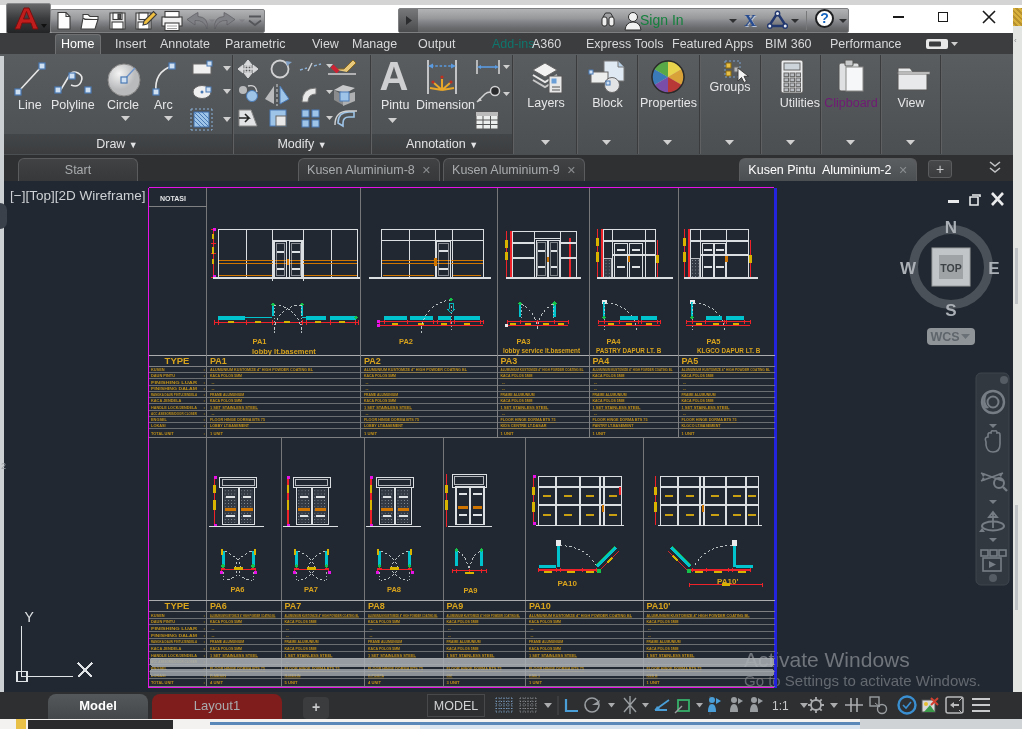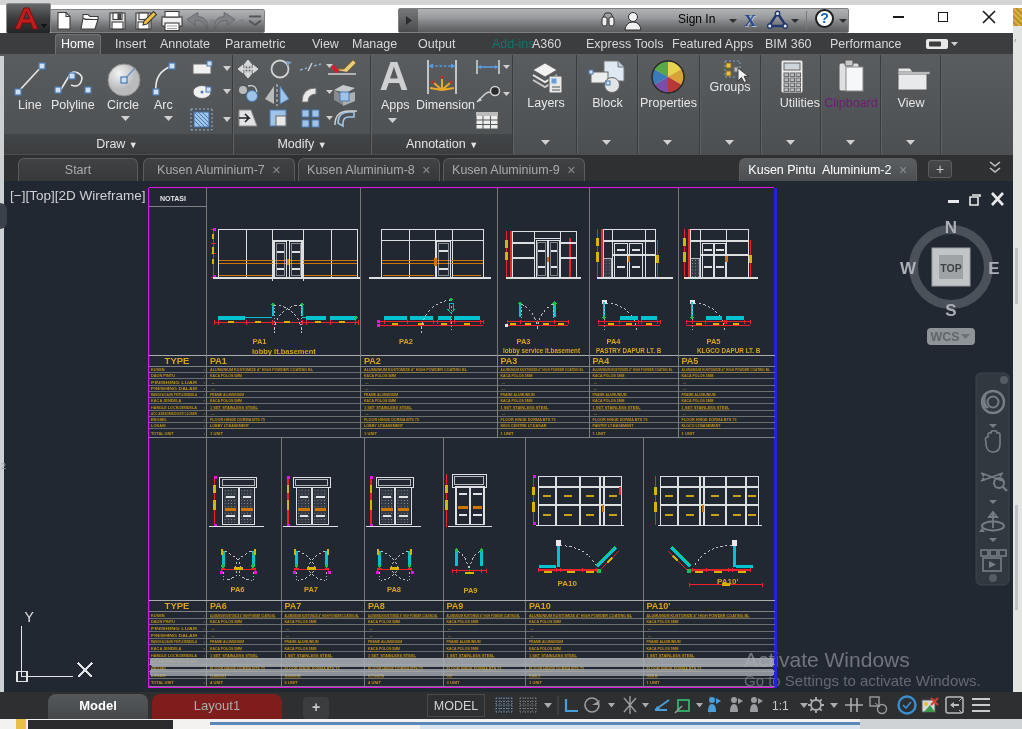--- a/index.html
+++ b/index.html
@@ -63,21 +63,21 @@
 <g fill="#efefef" stroke="#2d2d2d" stroke-width="1">
 <rect x="3" y="7" width="5" height="9" rx="2"></rect>
         <rect x="10" y="7" width="5" height="9" rx="2"></rect>
 <path d="M4 7 l2.5 -4 h5 l2.5 4" fill="none"></path>
       </g>
     </svg>
 <svg class="abs" style="left:622px;top:9px" width="22" height="23" viewBox="0 0 22 23">
 <circle cx="11" cy="8" r="4.5" fill="#f2f2f2" stroke="#2d2d2d"></circle>
 <path d="M3 21 q1 -8 8 -8 q7 0 8 8 z" fill="#f2f2f2" stroke="#2d2d2d"></path>
     </svg>
-<div class="abs" style="left:678px;top:12px;color:#000000;font-size:12px">Sign In</div>
+<div class="abs" style="left:640px;top:12px;color:#15803d;font-size:14px">Sign In</div>
 <svg class="abs" style="left:728px;top:18px" width="10" height="6">
       <path d="M1 1 l8 0 l-4 4 z" fill="#2e2f30"></path>
     </svg>
 <div class="abs" style="left:744px;top:11px;width:18px;height:18px;color:#274b8f;font-weight:bold;font-size:17px;font-family:'Liberation Serif',serif;text-shadow:1px 1px 0 #b8c4da">X</div>
 <svg class="abs" style="left:767px;top:10px" width="21" height="20" viewBox="0 0 21 20">
 <path d="M10.5 3 L19 16 L2 16 Z" fill="none" stroke="#22386e" stroke-width="2.4" stroke-linejoin="round"></path>
 <circle cx="10.5" cy="3.5" r="2.2" fill="#e8ecf2" stroke="#22386e" stroke-width="1.4"></circle>
 <circle cx="2.8" cy="16" r="2.2" fill="#e8ecf2" stroke="#22386e" stroke-width="1.4"></circle>
 <circle cx="18.2" cy="16" r="2.2" fill="#e8ecf2" stroke="#22386e" stroke-width="1.4"></circle>
     </svg>
@@ -222,21 +222,21 @@
           <rect x="12" y="12" width="7" height="7"></rect>
         </g>
 <path d="M102 14 q0 -11 11 -11 l5 0 l0 5 l-5 0 q-6 0 -6 6 l0 3 z" fill="none" stroke="#9ec4e8" stroke-width="1.6" transform="translate(0,1)"></path>
 <path d="M99 17 q0 -14 14 -14 l8 0" fill="none" stroke="#d0d1d2" stroke-width="1.4"></path>
 </g>
 <path d="M86 8 h7 l-3.5 4 z" fill="#cfcfcf" transform="translate(4,-2)"></path>
 <path d="M86 34 h7 l-3.5 4 z" fill="#cfcfcf" transform="translate(4,-2)"></path>
 <path d="M86 60 h7 l-3.5 4 z" fill="#cfcfcf" transform="translate(4,-2)"></path>
 </svg>
 <div class="abs" style="left:377px;top:56px;width:34px;height:40px;color:#cfd0d1;font-size:40px;line-height:40px;font-weight:bold;text-align:center">A</div>
-<div class="abs" style="left:381px;top:98px;color:#e6e7e8;font-size:12.5px">Apps</div>
+<div class="abs" style="left:381px;top:98px;color:#e6e7e8;font-size:12.5px">Pintu</div>
 <svg class="abs" style="left:388px;top:118px" width="9" height="6">
       <path d="M0 0 h9 l-4.5 5 z" fill="#d0d0d0"></path>
     </svg>
 <svg class="abs" style="left:424px;top:58px" width="36" height="38" viewBox="0 0 36 38">
 <path d="M4 2 v34 M32 2 v34" stroke="#cfd0d1" stroke-width="1.8"></path>
 <path d="M7 8 h22" stroke="#5a9ae0" stroke-width="1.4" stroke-dasharray="2.5 1.8"></path>
 <path d="M4 8 l5 -2.5 v5 z M32 8 l-5 -2.5 v5 z" fill="#5a9ae0"></path>
 <g stroke="#e8a82a" stroke-width="2">
         <path d="M18 32 l0 -11 M18 32 l-8 -7 M18 32 l8 -7 M18 32 l-12 -2 M18 32 l12 -2"></path>
       </g>
@@ -358,21 +358,20 @@
         <path d="M1 1 h15 v16 h-15 z" fill="none" stroke="#7aa0cc" stroke-dasharray="2 2"></path>
         <path d="M14 8 l0 13 l3.5 -3.5 l2.5 5 l2.5 -1.2 l-2.5 -5 l4.5 0 z" fill="#f4f4f4" stroke="#333" stroke-width="0.9"></path>
       </g>
     </svg>
 <div class="abs" style="left:701px;top:80px;width:58px;text-align:center;color:#e6e7e8;font-size:12.5px">Groups</div>
 <svg class="abs" style="left:725px;top:140px" width="9" height="6">
       <path d="M0 0 h9 l-4.5 5 z" fill="#d0d0d0"></path>
     </svg>
 <div class="abs" style="left:0;top:155px;width:1013px;height:26px;background:#2f3032"></div>
 <div class="abs" style="left:18px;top:158px;width:120px;height:23px;background:linear-gradient(#404244,#373839);border:1px solid #5a5c5e;border-bottom:none;border-radius:6px 6px 0 0;color:#a9acae;font-size:12.5px;line-height:22px;text-align:center">Start</div>
-<div class="abs" style="left:143px;top:158px;width:152px;height:23px;background:linear-gradient(#404244,#373839);border:1px solid #5a5c5e;border-bottom:none;border-radius:6px 6px 0 0;color:#a9acae;font-size:12.5px;line-height:22px;text-align:center">Kusen Aluminium-7&nbsp;&nbsp;<span style="color:#8a8d8f;font-size:11px">✕</span></div>
 <div class="abs" style="left:298px;top:158px;width:142px;height:23px;background:linear-gradient(#404244,#373839);border:1px solid #5a5c5e;border-bottom:none;border-radius:6px 6px 0 0;color:#a9acae;font-size:12.5px;line-height:22px;text-align:center">Kusen Aluminium-8&nbsp;&nbsp;<span style="color:#8a8d8f;font-size:11px">✕</span></div>
 <div class="abs" style="left:443px;top:158px;width:142px;height:23px;background:linear-gradient(#404244,#373839);border:1px solid #5a5c5e;border-bottom:none;border-radius:6px 6px 0 0;color:#a9acae;font-size:12.5px;line-height:22px;text-align:center">Kusen Aluminium-9&nbsp;&nbsp;<span style="color:#8a8d8f;font-size:11px">✕</span></div>
 <div class="abs" style="left:739px;top:158px;width:178px;height:23px;background:linear-gradient(#5b5e61,#4c4f52);border:1px solid #5a5c5e;border-bottom:none;border-radius:6px 6px 0 0;color:#ffffff;font-size:12.5px;line-height:22px;text-align:center">Kusen Pintu&nbsp; Aluminium-2&nbsp;&nbsp;<span style="color:#8a8d8f;font-size:11px">✕</span></div>
 <div class="abs" style="left:928px;top:160px;width:24px;height:18px;background:linear-gradient(#46484a,#3a3c3e);border:1px solid #5a5c5e;border-radius:3px;color:#c8c9ca;text-align:center;line-height:16px;font-size:14px">+</div>
 <svg class="abs" style="left:988px;top:160px" width="14" height="16" viewBox="0 0 14 16">
       <path d="M2 2 l5 4 l5 -4 M2 8 l5 4 l5 -4" stroke="#c0c2c4" stroke-width="1.6" fill="none"></path>
     </svg>
 <div class="abs" style="left:0;top:181px;width:1013px;height:511px;background:#222831"></div>
 <div class="abs" style="left:0;top:56px;width:4px;height:636px;background:#cdd0d2"></div>
 <div class="abs" style="left:10px;top:188px;color:#ced2d6;font-size:13.5px">[−][Top][2D Wireframe]</div>

